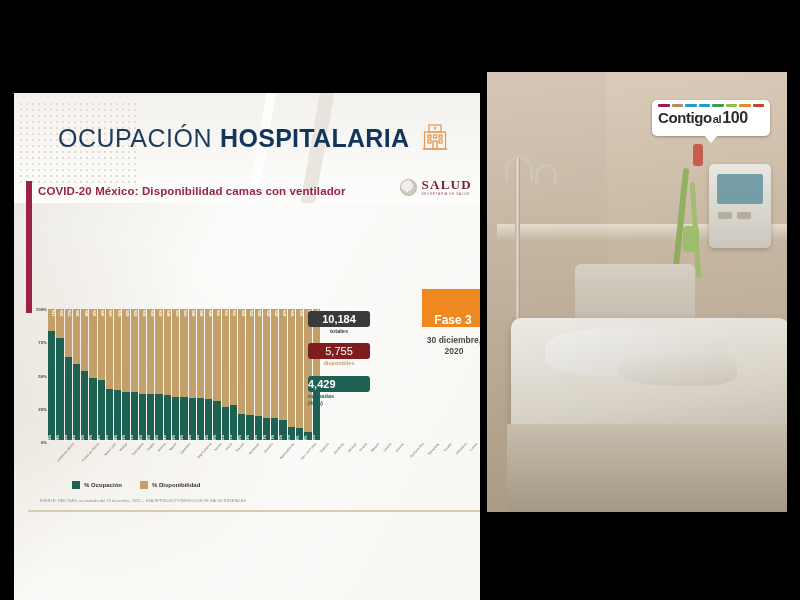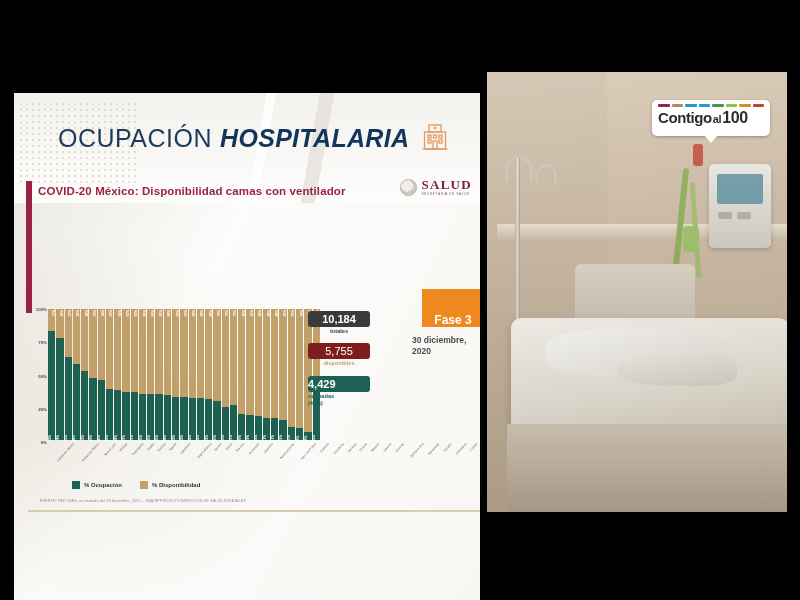--- a/index.html
+++ b/index.html
@@ -36,36 +36,36 @@
   }
   .dotgrid {
     position: absolute; left: 4px; top: 8px; width: 120px; height: 86px;
     background-image: radial-gradient(#d8d3c8 1px, transparent 1px);
     background-size: 6px 6px; opacity: .75;
   }
 
   
   .hdr { position: absolute; left: 0; top: 14px; width: 466px; height: 62px; display: flex; align-items: center; padding-left: 44px; }
   .hdr-t1 { font-size: 25px; color: #1b3a5c; letter-spacing: .5px; font-weight: 400; }
-  .hdr-t2 { font-size: 25px; color: #12355b; letter-spacing: .3px; font-weight: 700; margin-left: 8px; font-style: italic; }
+  .hdr-t2 { font-size: 25px; color: #12355b; letter-spacing: .3px; font-weight: 700; margin-left: 8px; }
   .hosp-icon { margin-left: 9px; margin-top: 2px; }
 
   
   .tbar { position: absolute; left: 12px; top: 88px; width: 6px; height: 132px; background: #9b2247; }
   .ttl { position: absolute; left: 24px; top: 92px; font-size: 11.5px; font-weight: 700; color: #9b2247; letter-spacing: .1px; }
   .salud { position: absolute; right: 8px; top: 85px; display: flex; align-items: center; gap: 4px; }
   .salud-seal { width: 17px; height: 17px; border-radius: 50%; background: radial-gradient(circle at 40% 38%, #efeeea 0 45%, #cfcac0 46% 100%); border: 1px solid #b9b2a6; }
   .salud-tx { line-height: 1; }
   .salud-t1 { font-size: 13px; font-weight: 700; color: #7b1b36; letter-spacing: 1.3px; font-family: "Liberation Serif", serif; }
   .salud-t2 { font-size: 3.4px; color: #8d5f6d; letter-spacing: .5px; margin-top: 2px; }
 
   
   .fase { position: absolute; left: 408px; top: 196px; width: 62px; height: 38px; background: #f08820; display: flex; align-items: flex-end; justify-content: center; }
   .fase span { color: #fff; font-weight: 700; font-size: 12px; }
-  .fdate { position: absolute; left: 398px; top: 242px; width: 84px; font-size: 8.5px; font-weight: 700; color: #4a4a4a; line-height: 1.35; }
+  .fdate { position: absolute; left: 398px; top: 242px; width: 84px; text-align: center; font-size: 8.5px; font-weight: 700; color: #4a4a4a; line-height: 1.35; }
 
   
   .chart { position: absolute; left: 14px; top: 214px; width: 310px; height: 160px; }
   .yaxis { position: absolute; left: 0; top: 0; width: 20px; height: 135px; }
   .yt { position: absolute; right: 1px; font-size: 4.4px; font-weight: 700; color: #4d4d4d; transform: translateY(-50%); }
   .plot { position: absolute; left: 20px; top: 2px; width: 272px; height: 131px; display: flex; align-items: flex-end; gap: 1px; }
   .bar { flex: 1 1 0; height: 100%; display: flex; flex-direction: column; justify-content: flex-end; position: relative; }
   .seg-top { background: #c3a06a; width: 100%; position: relative; }
   .seg-bot { background: #1d6152; width: 100%; position: relative; }
   .vlab {

